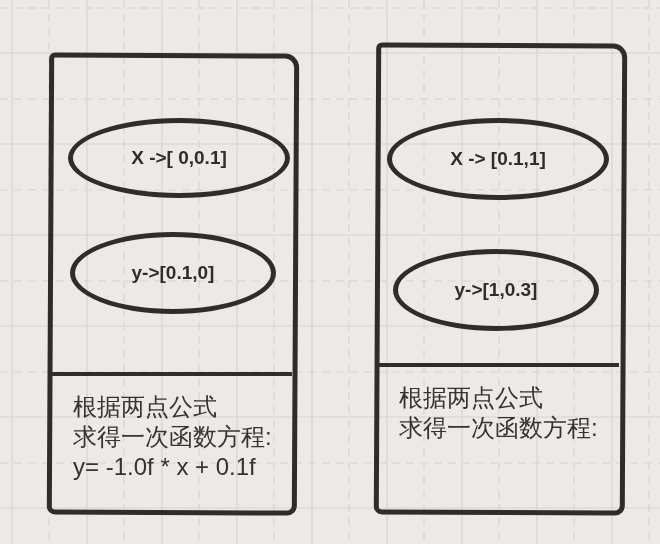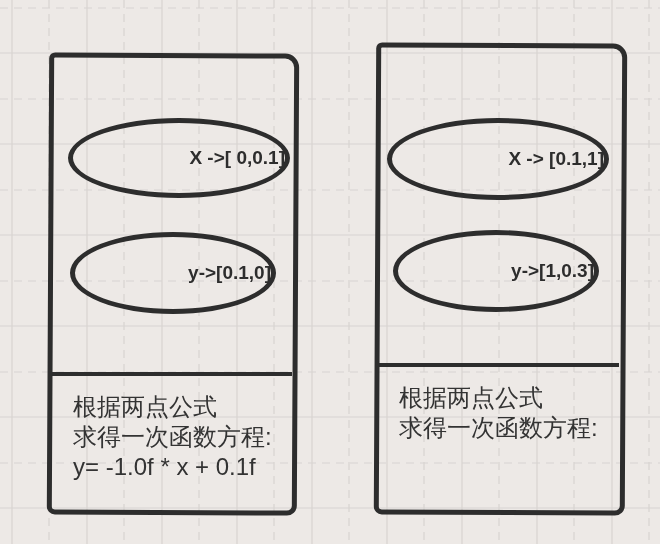--- a/index.html
+++ b/index.html
@@ -13,21 +13,21 @@
     position:absolute;
     border:5px solid #2d2d2d;
     border-radius:6px 14px 10px 8px;
     box-sizing:border-box;
   }
   .ellipse {
     position:absolute;
     border:5px solid #2d2d2d;
     border-radius:50%;
     box-sizing:border-box;
-    display:flex; align-items:center; justify-content:flex-end;
+    display:flex; align-items:center; justify-content:center;
     font-weight:bold; font-size:19px; color:#2d2d2d;
   }
   .divider { position:absolute; height:4px; background:#2d2d2d; }
   .desc {
     position:absolute; font-size:24px; line-height:30px; color:#333;
   }
   .desc div { white-space:nowrap; }
 </style>
 </head>
 <body>
@@ -80,20 +80,20 @@
 <div class="desc" style="left:73px; top:392px;">
   <div>根据两点公式</div>
   <div>求得一次函数方程:</div>
   <div>y= -1.0f * x + 0.1f</div>
 </div>
 
 <div class="panel" style="left:375px; top:43px; width:251px; height:472px; transform:rotate(0.3deg);"></div>
 <div class="ellipse" style="left:387px; top:118px; width:222px; height:82px;">
   <span>X -&gt; [0.1,1]</span>
 </div>
-<div class="ellipse" style="left:393px; top:230px; width:206px; height:82px;">
+<div class="ellipse" style="left:393px; top:249px; width:206px; height:82px;">
   <span>y-&gt;[1,0.3]</span>
 </div>
 <div class="divider" style="left:379px; top:363px; width:240px;"></div>
 <div class="desc" style="left:399px; top:383px;">
   <div>根据两点公式</div>
   <div>求得一次函数方程:</div>
 </div>
 
 </body></html>

